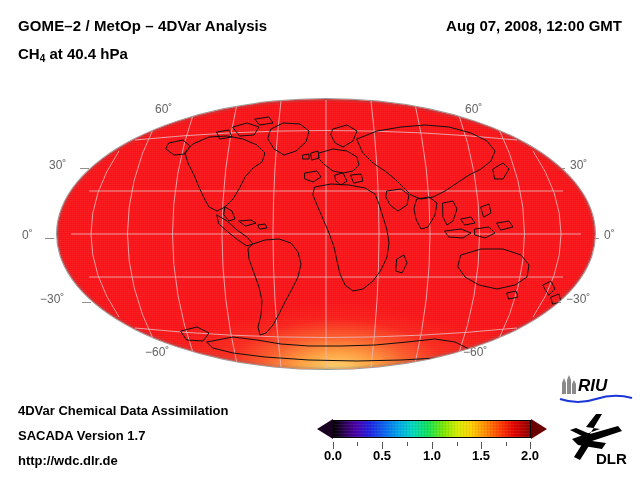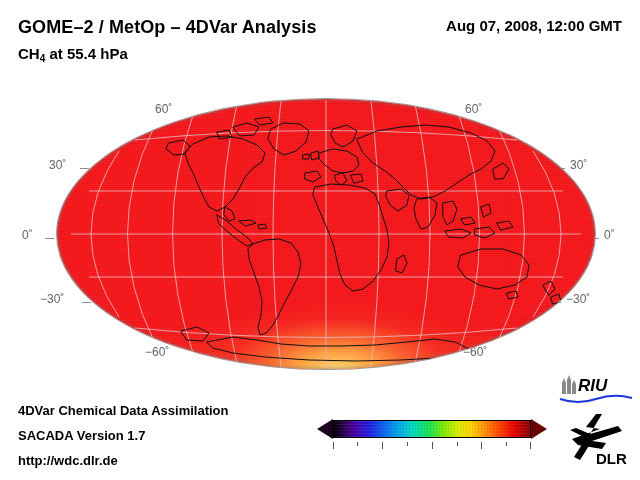--- a/index.html
+++ b/index.html
@@ -14,21 +14,21 @@
     overflow: hidden;
     font-family: "Liberation Sans", sans-serif;
     background: #ffffff;
   }
 
   
   #header-title {
     position: absolute;
     left: 18px;
     top: 17px;
-    font-size: 18px;
+    font-size: 15px;
     font-weight: bold;
     color: #000000;
     white-space: nowrap;
     letter-spacing: 0.1px;
   }
   #header-subtitle {
     position: absolute;
     left: 18px;
     top: 45px;
     font-size: 15px;
@@ -288,21 +288,21 @@
     top: 412px;
     width: 66px;
     height: 56px;
   }
 </style>
 </head>
 <body>
 
 <div id="header-title">GOME–2 / MetOp – 4DVar Analysis</div>
 
-<div id="header-subtitle"><span>CH</span><sub>4</sub><span> at 55.4 hPa</span></div>
+<div id="header-subtitle"><span>CH</span><sub>4</sub><span> at 40.4 hPa</span></div>
 
 <div id="header-date">Aug 07, 2008, 12:00 GMT</div>
 
 <div id="map-area">
 
   <div class="lat-label" style="left:155px; top:22px;">60˚</div>
   <div class="lat-label" style="left:49px;  top:78px;">30˚</div>
   <div class="lat-tick" style="left:80px; top:88px;"></div>
   <div class="lat-label" style="left:22px;  top:148px;">0˚</div>
   <div class="lat-tick" style="left:45px; top:158px;"></div>
@@ -458,20 +458,27 @@
     <div class="cb-tick minor" style="left:46px;"></div>
     <div class="cb-tick major" style="left:71px;"></div>
     <div class="cb-tick minor" style="left:96px;"></div>
     <div class="cb-tick major" style="left:121px;"></div>
     <div class="cb-tick minor" style="left:146px;"></div>
     <div class="cb-tick major" style="left:170px;"></div>
     <div class="cb-tick minor" style="left:195px;"></div>
     <div class="cb-tick major" style="left:219px;"></div>
   </div>
 
+  <div id="cb-labels">
+    <div class="cb-label" style="left:22px;">0.0</div>
+    <div class="cb-label" style="left:71px;">0.5</div>
+    <div class="cb-label" style="left:121px;">1.0</div>
+    <div class="cb-label" style="left:170px;">1.5</div>
+    <div class="cb-label" style="left:219px;">2.0</div>
+  </div>
 </div>
 
 <div id="riu-logo">
   <svg viewBox="0 0 76 30" width="76" height="30">
     <g fill="#8a8a8a">
       <path d="M4,20 L4,9 L6,4 L8,9 L8,20 Z"></path>
       <path d="M9,20 L9,6 L11,1 L13,6 L13,20 Z"></path>
       <path d="M14,20 L14,10 L16,6 L18,10 L18,20 Z"></path>
     </g>
     <text x="20" y="17" font-family="'Liberation Sans', sans-serif" font-size="17" font-weight="bold" font-style="italic" fill="#000000">RIU</text>

